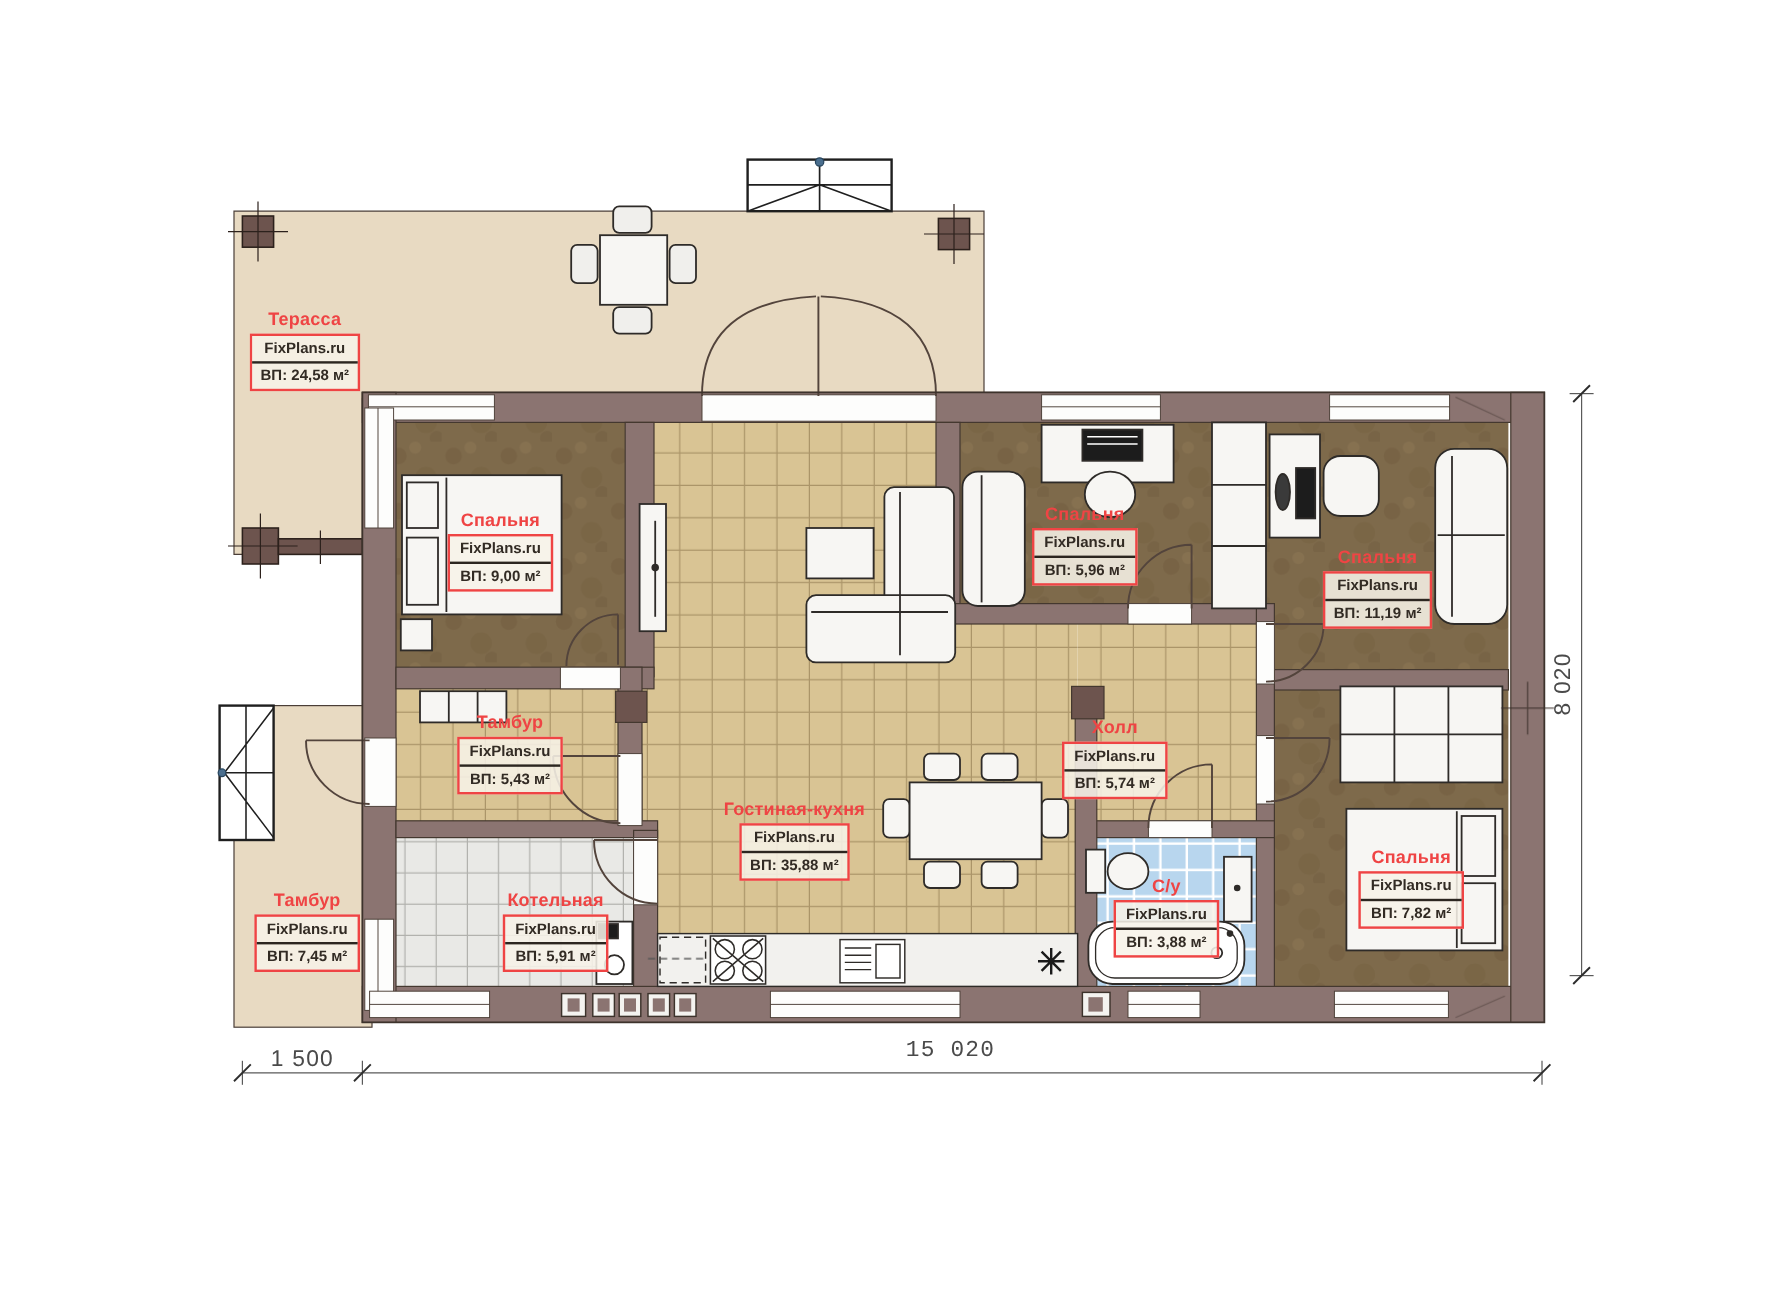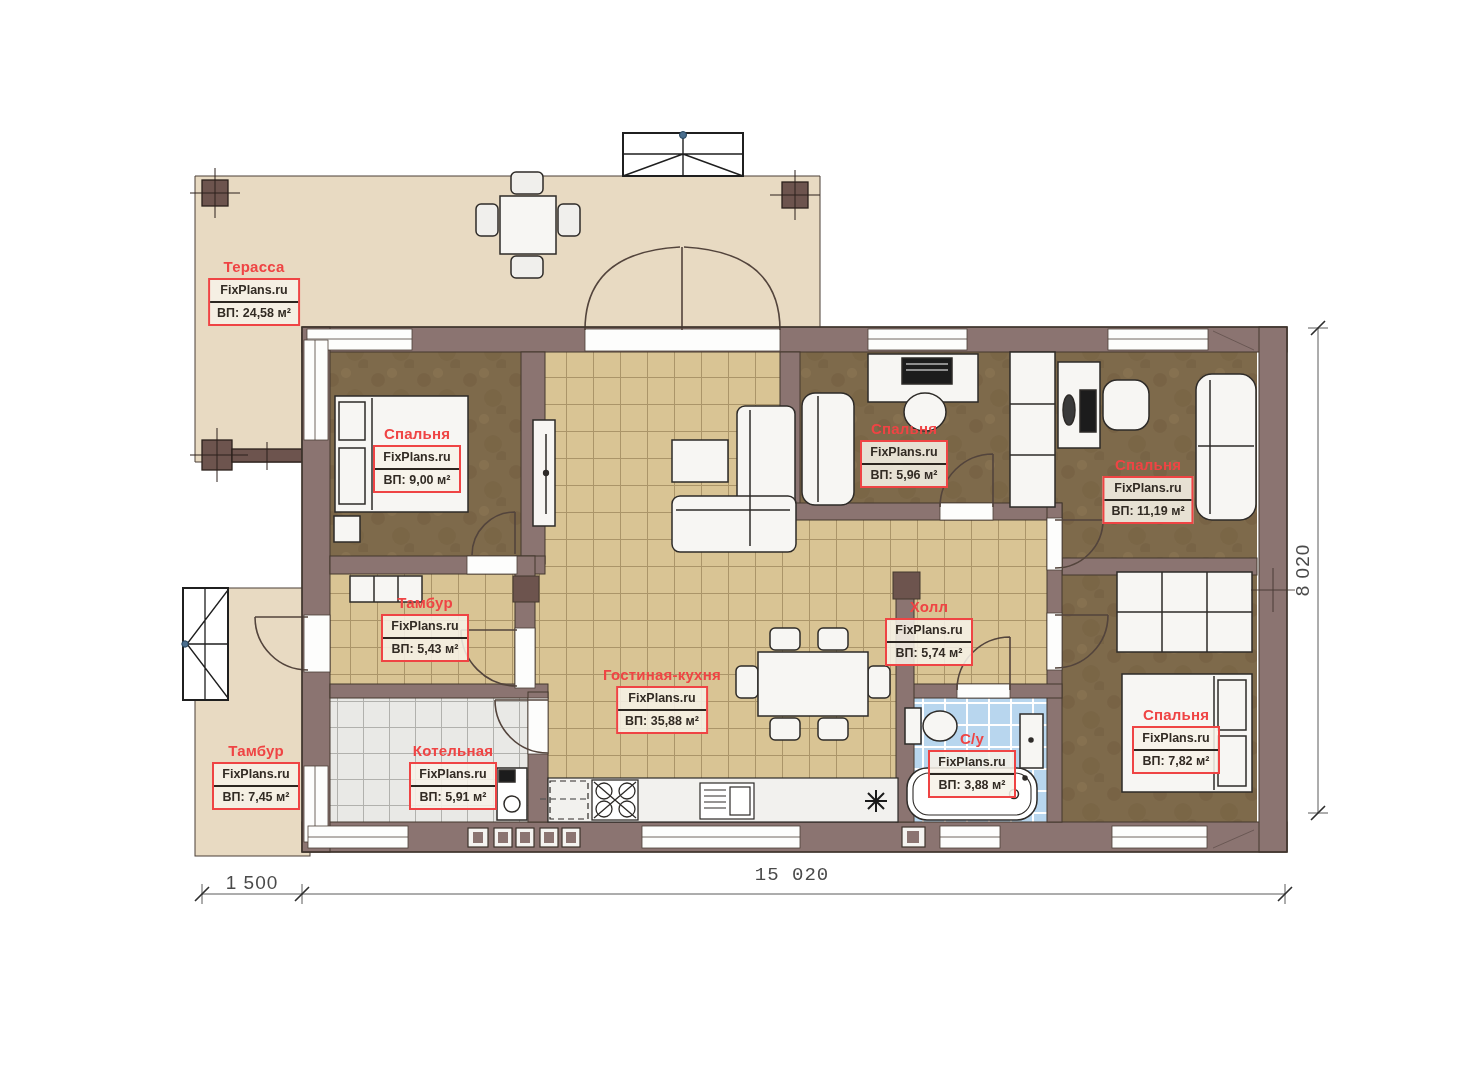--- a/index.html
+++ b/index.html
@@ -339,21 +339,21 @@
   <div class="lbl-box"><div class="lbl-row">FixPlans.ru</div>
   <div class="lbl-row">ВП: 5,74 м²</div></div>
 </div>
 
 <div class="label" style="left:662px;top:666px;">
   <div class="lbl-title">Гостиная-кухня</div>
   <div class="lbl-box"><div class="lbl-row">FixPlans.ru</div>
   <div class="lbl-row">ВП: 35,88 м²</div></div>
 </div>
 
-<div class="label" style="left:453px;top:742px;">
+<div class="label" style="left:463px;top:742px;">
   <div class="lbl-title">Котельная</div>
   <div class="lbl-box"><div class="lbl-row">FixPlans.ru</div>
   <div class="lbl-row">ВП: 5,91 м²</div></div>
 </div>
 
 <div class="label" style="left:972px;top:730px;">
   <div class="lbl-title">С/у</div>
   <div class="lbl-box"><div class="lbl-row">FixPlans.ru</div>
   <div class="lbl-row">ВП: 3,88 м²</div></div>
 </div>

